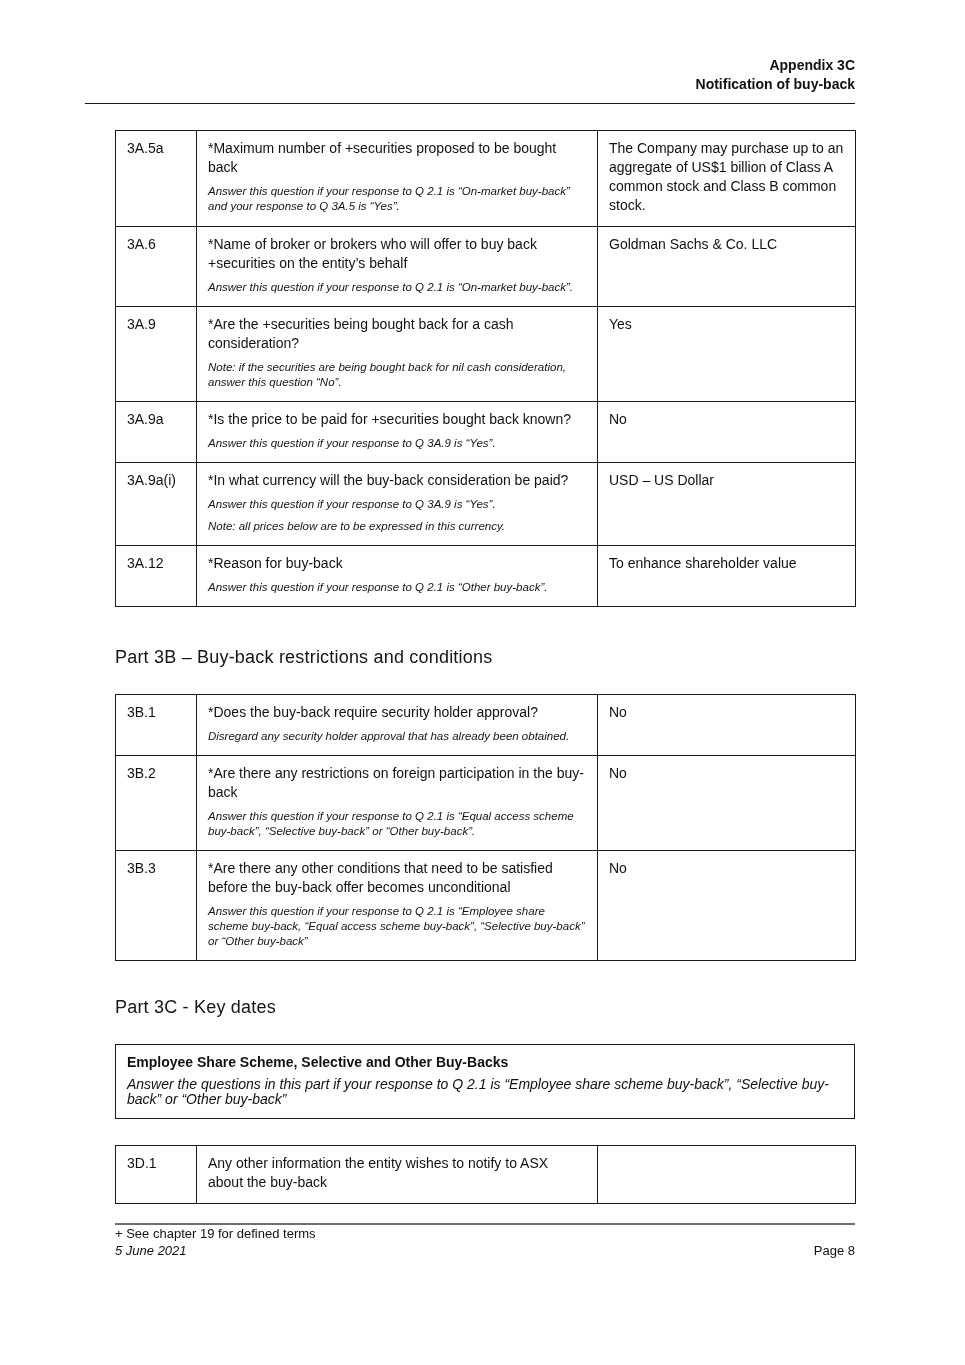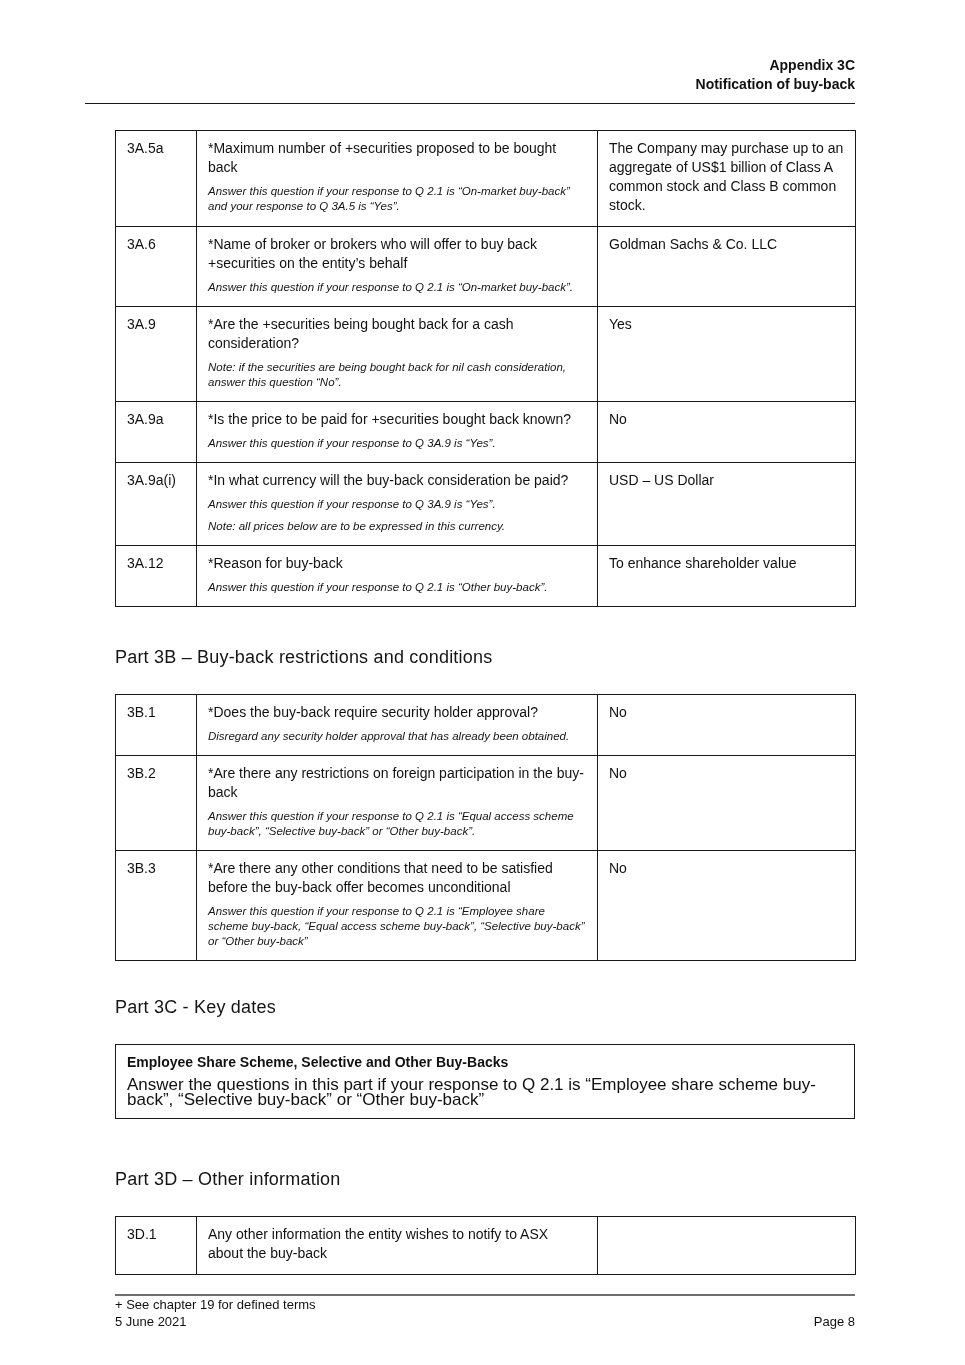--- a/index.html
+++ b/index.html
@@ -57,38 +57,39 @@
   .h-3b { margin-top: 40px; margin-bottom: 20px; }
   .h-3c { margin-top: 36px; margin-bottom: 2px; }
   .h-3d { margin-top: 50px; margin-bottom: 0px; }
   td.box-header { padding: 7px 11px 9px 11px; }
   .box-title {
     font-weight: bold;
     font-size: 14px;
     line-height: 19px;
   }
   .box-note {
-    font-size: 17px;
+    font-style: italic;
+    font-size: 14px;
     line-height: 15px;
     margin-top: 5px;
   }
   .footer {
     margin: 19px 0 0 115px;
     width: 740px;
     border-top: 2px solid #6f6f6f;
     padding-top: 0;
     font-size: 13px;
     line-height: 17px;
   }
   .footer-row {
     display: flex;
     justify-content: space-between;
     align-items: baseline;
   }
-  .footer-date { }
+  .footer-date { font-style: italic; }
 </style>
 </head>
 <body>
 
 <div class="header-block">
   <div>Appendix 3C</div>
   <div>Notification of buy-back</div>
 </div>
 
 <div class="content">
@@ -184,21 +185,20 @@
     <tbody>
         <tr>
       <td class="box-header" colspan="3">
         <div class="box-title">Employee Share Scheme, Selective and Other Buy-Backs</div>
         <div class="box-note">Answer the questions in this part if your response to Q 2.1 is “Employee share scheme buy-back”, “Selective buy-back” or “Other buy-back”</div>
       </td>
     </tr>
   </tbody>
     </table>
 
-  <h2 class="part-title h-3d">Part 3D – Other information</h2>
 
   <table class="qa-table">
     <tbody>
         <tr>
       <td class="col-num">3D.1</td>
       <td class="col-q">
         <div>Any other information the entity wishes to notify to ASX about the buy-back</div>
       </td>
       <td class="col-a"></td>
     </tr>

